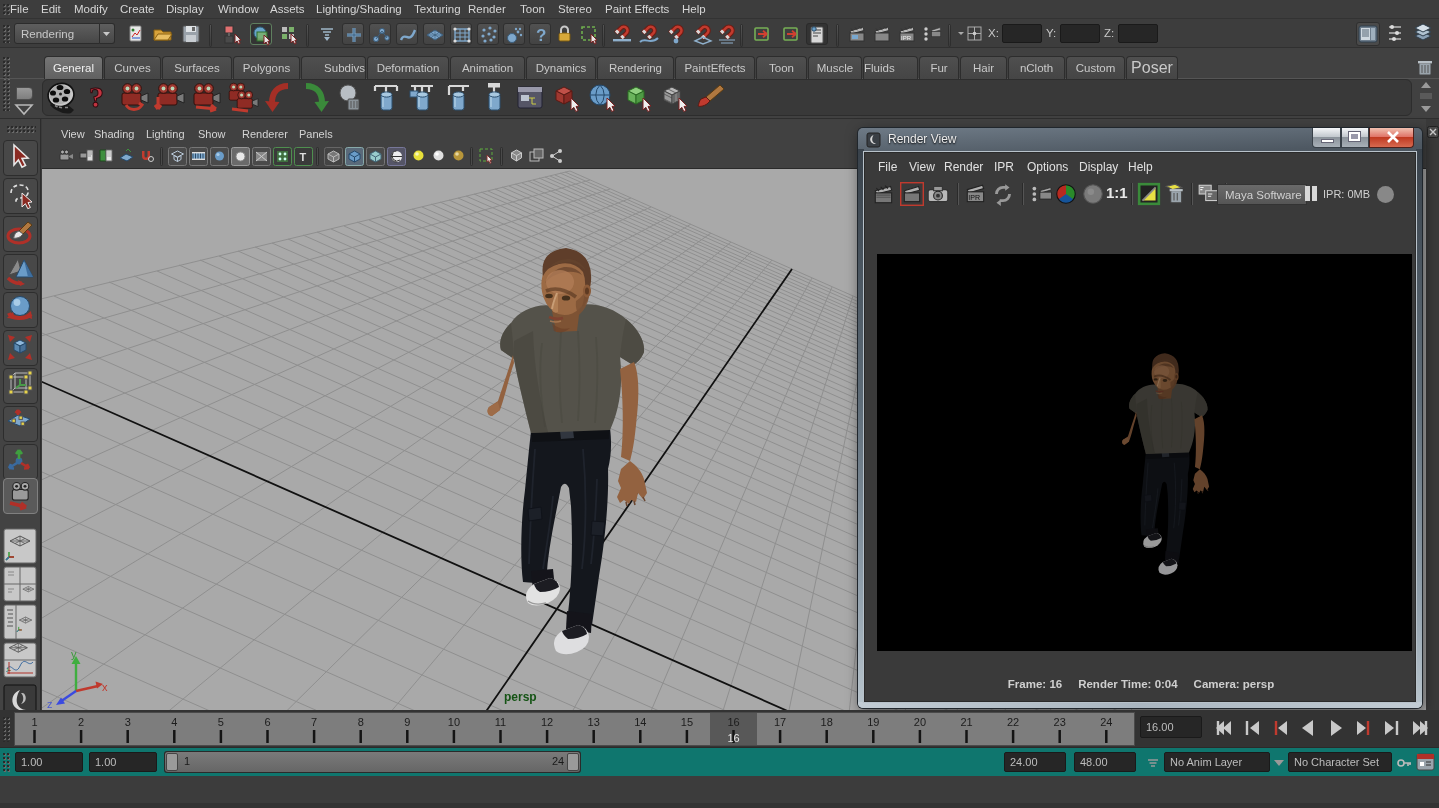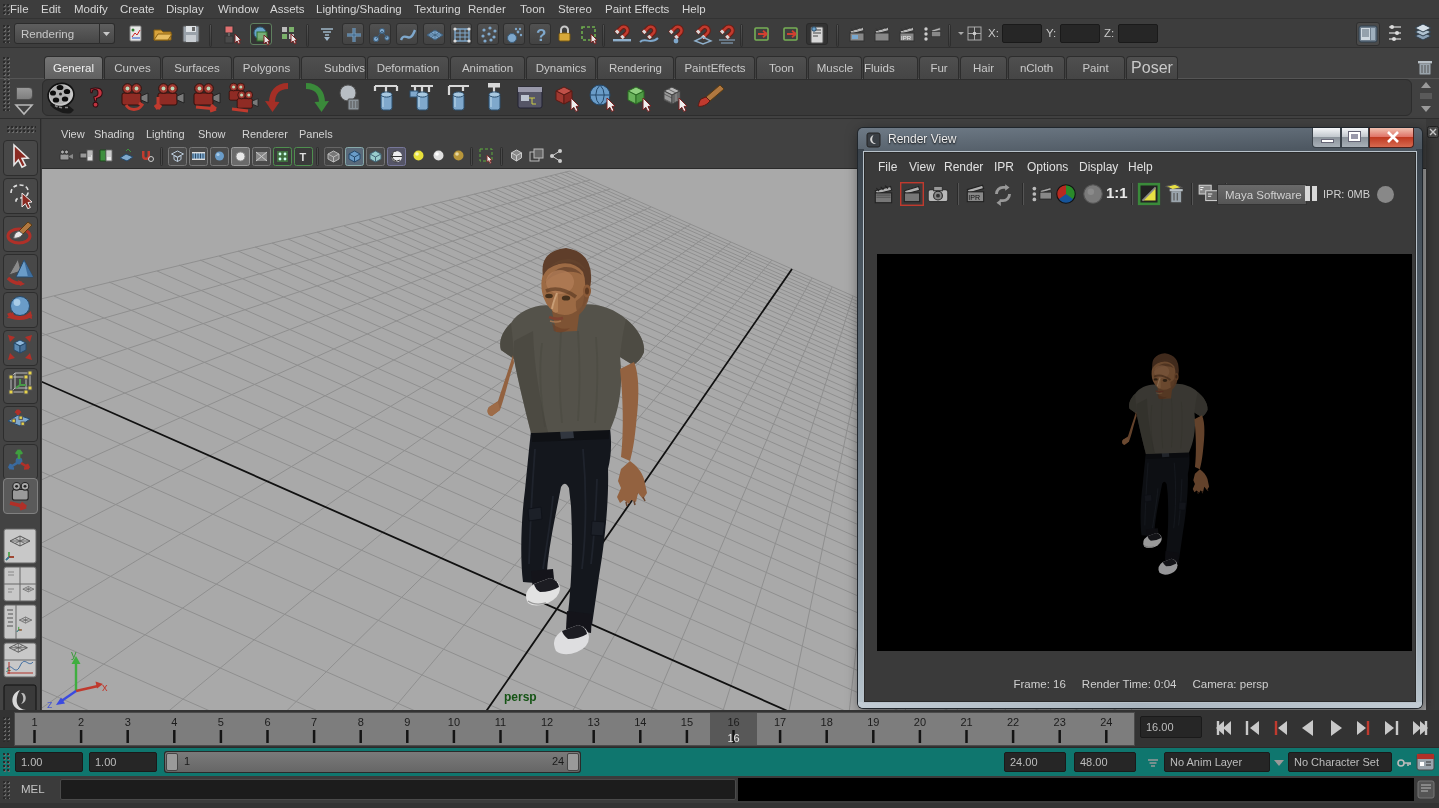--- a/index.html
+++ b/index.html
@@ -261,21 +261,21 @@
       <div class="abs" style="left:450px;top:8px;width:75px;height:23px;background:linear-gradient(#4f4f4f,#454545);border:1px solid #2d2d2d;border-bottom:none;border-radius:4px 4px 0 0;color:#c9c9c9;font-size:11.5px;text-align:center;line-height:22px">Animation</div>
       <div class="abs" style="left:526px;top:8px;width:70px;height:23px;background:linear-gradient(#4f4f4f,#454545);border:1px solid #2d2d2d;border-bottom:none;border-radius:4px 4px 0 0;color:#c9c9c9;font-size:11.5px;text-align:center;line-height:22px">Dynamics</div>
       <div class="abs" style="left:597px;top:8px;width:77px;height:23px;background:linear-gradient(#4f4f4f,#454545);border:1px solid #2d2d2d;border-bottom:none;border-radius:4px 4px 0 0;color:#c9c9c9;font-size:11.5px;text-align:center;line-height:22px">Rendering</div>
       <div class="abs" style="left:675px;top:8px;width:80px;height:23px;background:linear-gradient(#4f4f4f,#454545);border:1px solid #2d2d2d;border-bottom:none;border-radius:4px 4px 0 0;color:#c9c9c9;font-size:11.5px;text-align:center;line-height:22px">PaintEffects</div>
       <div class="abs" style="left:756px;top:8px;width:51px;height:23px;background:linear-gradient(#4f4f4f,#454545);border:1px solid #2d2d2d;border-bottom:none;border-radius:4px 4px 0 0;color:#c9c9c9;font-size:11.5px;text-align:center;line-height:22px">Toon</div>
       <div class="abs" style="left:808px;top:8px;width:54px;height:23px;background:linear-gradient(#4f4f4f,#454545);border:1px solid #2d2d2d;border-bottom:none;border-radius:4px 4px 0 0;color:#c9c9c9;font-size:11.5px;text-align:center;line-height:22px">Muscle</div>
       <div class="abs" style="left:863px;top:8px;width:55px;height:23px;background:linear-gradient(#4f4f4f,#454545);border:1px solid #2d2d2d;border-bottom:none;border-radius:4px 4px 0 0;color:#c9c9c9;font-size:11.5px;text-align:left;line-height:22px">Fluids</div>
       <div class="abs" style="left:919px;top:8px;width:40px;height:23px;background:linear-gradient(#4f4f4f,#454545);border:1px solid #2d2d2d;border-bottom:none;border-radius:4px 4px 0 0;color:#c9c9c9;font-size:11.5px;text-align:center;line-height:22px">Fur</div>
       <div class="abs" style="left:960px;top:8px;width:47px;height:23px;background:linear-gradient(#4f4f4f,#454545);border:1px solid #2d2d2d;border-bottom:none;border-radius:4px 4px 0 0;color:#c9c9c9;font-size:11.5px;text-align:center;line-height:22px">Hair</div>
       <div class="abs" style="left:1008px;top:8px;width:57px;height:23px;background:linear-gradient(#4f4f4f,#454545);border:1px solid #2d2d2d;border-bottom:none;border-radius:4px 4px 0 0;color:#c9c9c9;font-size:11.5px;text-align:center;line-height:22px">nCloth</div>
-      <div class="abs" style="left:1066px;top:8px;width:59px;height:23px;background:linear-gradient(#4f4f4f,#454545);border:1px solid #2d2d2d;border-bottom:none;border-radius:4px 4px 0 0;color:#c9c9c9;font-size:11.5px;text-align:center;line-height:22px">Paint</div>
+      <div class="abs" style="left:1066px;top:8px;width:59px;height:23px;background:linear-gradient(#4f4f4f,#454545);border:1px solid #2d2d2d;border-bottom:none;border-radius:4px 4px 0 0;color:#c9c9c9;font-size:11.5px;text-align:center;line-height:22px">Custom</div>
       <div class="abs" style="left:1126px;top:8px;width:52px;height:23px;background:linear-gradient(#4f4f4f,#454545);border:1px solid #2d2d2d;border-bottom:none;border-radius:4px 4px 0 0;color:#c9c9c9;font-size:16px;text-align:center;line-height:22px">Poser</div>
       <svg class="abs" style="left:1416px;top:9px" width="18" height="20">
         <rect x="3" y="6" width="12" height="12" rx="1" fill="#9aa4ac" stroke="#444"></rect>
         <rect x="2" y="4" width="14" height="2.4" fill="#b8c0c6"></rect>
         <path d="M6 8v8M9 8v8M12 8v8" stroke="#555"></path>
       </svg>
       <svg class="abs" style="left:1418px;top:32px" width="16" height="34">
         <path d="M8 2l5 6H3zM8 32l-5-6h10z" fill="#9a9a9a"></path>
         <rect x="2" y="13" width="12" height="6" fill="#5a5a5a"></rect>
       </svg>
@@ -850,21 +850,21 @@
         <div class="abs" style="left:440px;top:33px;width:4.5px;height:15px;background:#d8d8d8"></div>
         <div class="abs" style="left:447px;top:33px;width:4.5px;height:15px;background:#d8d8d8"></div>
         <span class="tx" style="left:458px;top:35px;color:#d0d0d0;font-size:11px">IPR: 0MB</span>
         <div class="abs" style="left:512px;top:33px;width:17px;height:17px;border-radius:50%;background:#888"></div>
         <div class="abs" style="left:12px;top:101px;width:535px;height:397px;background:#000;overflow:hidden">
           <svg class="abs" style="left:0;top:0" width="535" height="397" viewBox="876 252 535 397">
             <use href="#char" transform="translate(855.5,216.6) scale(0.545)"></use>
             <rect x="876" y="252" width="535" height="397" fill="#000" opacity="0.32"></rect>
           </svg>
         </div>
-        <div class="abs tx" style="left:0;top:525px;width:552px;text-align:center;color:#cfcfcf;font-size:11.5px;font-weight:normal">Frame: 16&nbsp;&nbsp;&nbsp;&nbsp;&nbsp;Render Time: 0:04&nbsp;&nbsp;&nbsp;&nbsp;&nbsp;Camera: persp</div>
+        <div class="abs tx" style="left:0;top:525px;width:552px;text-align:center;color:#cfcfcf;font-size:11.5px;font-weight:bold">Frame: 16&nbsp;&nbsp;&nbsp;&nbsp;&nbsp;Render Time: 0:04&nbsp;&nbsp;&nbsp;&nbsp;&nbsp;Camera: persp</div>
       </div>
     </div>
     <div class="abs" style="left:0;top:710px;width:1439px;height:37px;background:#333">
       <div class="abs hdots" style="left:2px;top:6px;width:8px;height:26px"></div>
       <div class="abs" style="left:14px;top:2px;width:1121px;height:34px;background:#7d7d7d;border:1px solid #4a4a4a">
         <div class="abs" style="left:695px;top:0;width:47px;height:32px;background:#585858"></div>
         <svg class="abs" style="left:0;top:0" width="1119" height="32">
           <path d="M19.5 17v13 M66.1 17v13 M112.7 17v13 M159.3 17v13 M205.9 17v13 M252.5 17v13 M299.1 17v13 M345.7 17v13 M392.3 17v13 M438.9 17v13 M485.5 17v13 M532.1 17v13 M578.7 17v13 M625.3 17v13 M671.9 17v13 M718.5 17v13 M765.1 17v13 M811.7 17v13 M858.3 17v13 M904.9 17v13 M951.5 17v13 M998.1 17v13 M1044.7 17v13 M1091.3 17v13" stroke="#141414" stroke-width="2.5"></path>
           <text x="19.5" y="13" font-size="11" fill="#1c1c1c" text-anchor="middle" font-family="Liberation Sans">1</text>
           <text x="66.1" y="13" font-size="11" fill="#1c1c1c" text-anchor="middle" font-family="Liberation Sans">2</text>
@@ -950,23 +950,13 @@
         <circle cx="5" cy="8" r="3" fill="none" stroke="#bbb" stroke-width="1.6"></circle>
         <path d="M8 8h7m-3 0v3m2-3v2" stroke="#bbb" stroke-width="1.6"></path>
       </svg>
       <svg class="abs" style="left:1416px;top:4px" width="20" height="20">
         <rect x="1" y="2" width="17" height="16" rx="2" fill="#9aa4ac" stroke="#444"></rect>
         <rect x="1" y="2" width="17" height="5" fill="#b03028"></rect>
         <path d="M4 10h4v4H4z" fill="#fff"></path>
         <path d="M10 10h5M10 13h5" stroke="#333"></path>
       </svg>
     </div>
-    <div class="abs" style="left:0;top:776px;width:1439px;height:27px;background:#3b3b3b">
-      <div class="abs hdots" style="left:2px;top:4px;width:8px;height:19px"></div>
-      <span class="tx" style="left:21px;top:7px;font-size:11.5px;color:#c4c4c4">MEL</span>
-      <div class="abs" style="left:60px;top:3px;width:676px;height:21px;background:#1c1c1c;border:1px solid #4a4a4a;border-radius:2px"></div>
-      <div class="abs" style="left:738px;top:2px;width:676px;height:23px;background:#000"></div>
-      <svg class="abs" style="left:1417px;top:4px" width="18" height="19">
-        <rect x="1" y="1" width="16" height="17" rx="2" fill="#555" stroke="#777"></rect>
-        <path d="M4 5h10M4 8h10M4 11h7" stroke="#bbb"></path>
-      </svg>
-    </div>
     <div class="abs" style="left:0;top:803px;width:1439px;height:5px;background:#333"></div>
   </div>
 </body></html>

